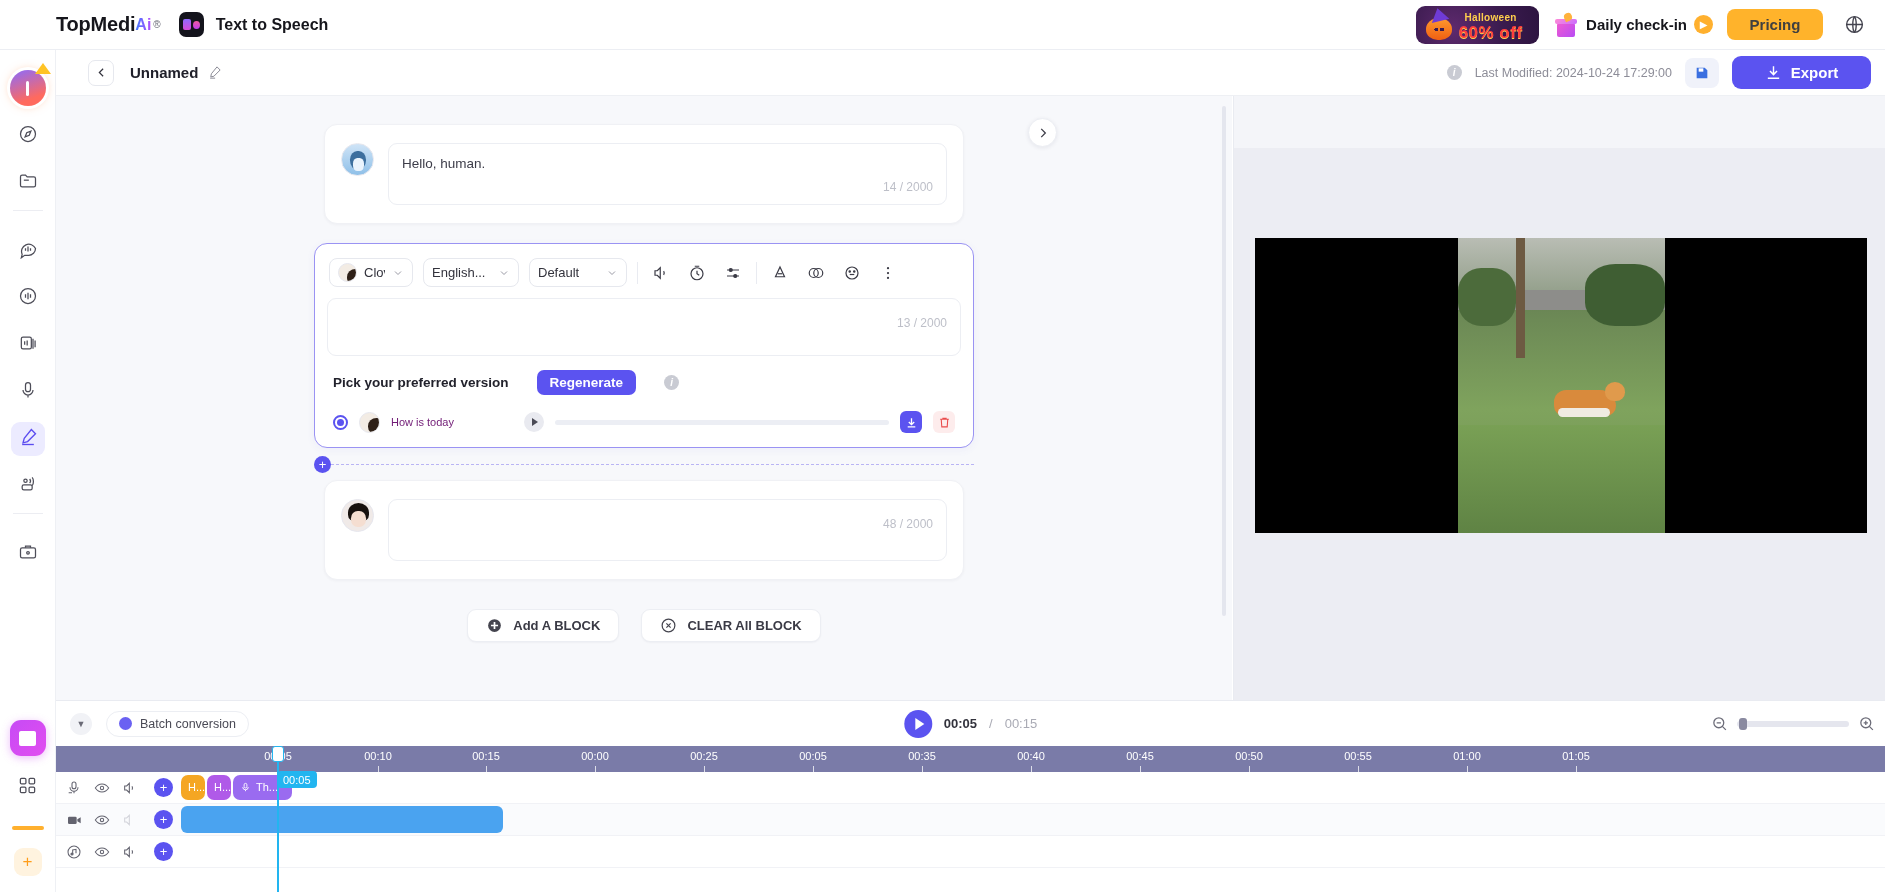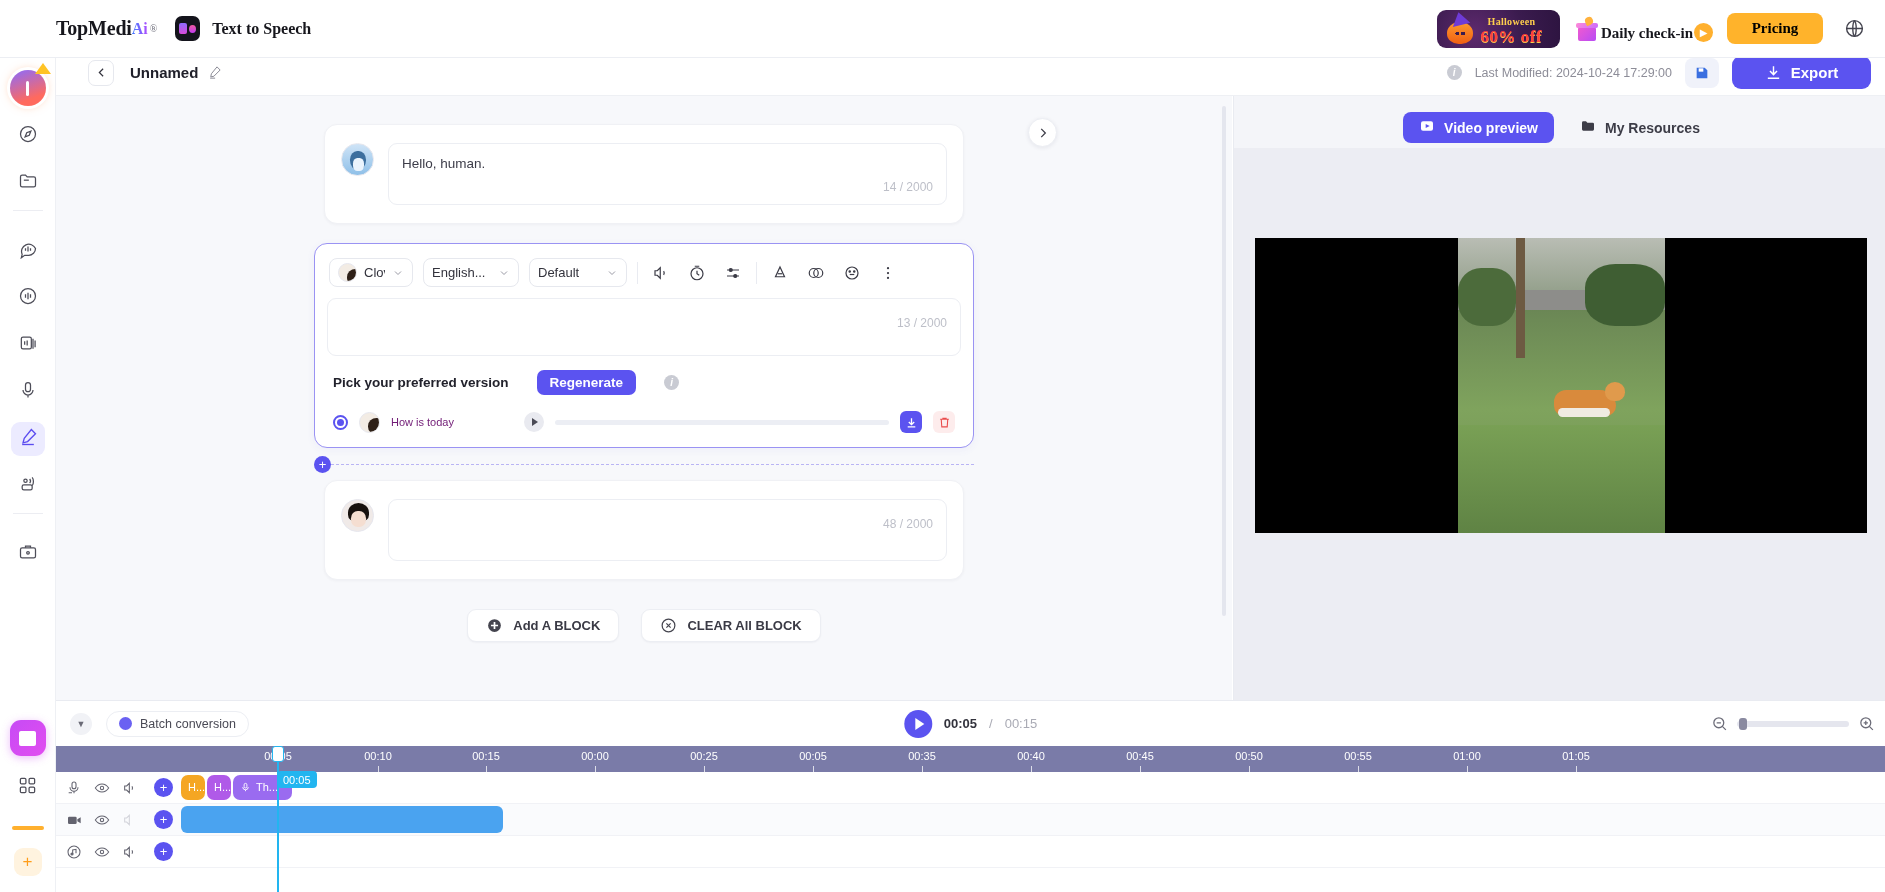--- a/index.html
+++ b/index.html
@@ -7,23 +7,23 @@
     width: 1885px; height: 892px;
     overflow: hidden;
     font-family: "Liberation Sans", sans-serif;
     background: #ffffff;
     color: #2b2b3a;
   }
   .app { position: relative; width: 1885px; height: 892px; }
 
   
   .topbar {
-    position: absolute; left: 0; top: 0; width: 1885px; height: 58px;
+    position: absolute; left: 0; top: 0; width: 1885px; height: 50px;
     background: #ffffff; border-bottom: 1px solid #eceef3;
-    display: flex; align-items: center; z-index: 30; font-family: Liberation Serif, serif;
+    display: flex; align-items: center; z-index: 30;
   }
   .brand { display: flex; align-items: center; margin-left: 56px; }
   .brand-text { font-size: 20px; font-weight: 700; letter-spacing: -.2px; color: #16161c; }
   .brand-ai { color: #7b4dff; background: linear-gradient(90deg,#3d7bff,#b44cff); -webkit-background-clip: text; background-clip: text; color: transparent; font-weight: 700; }
   .brand-reg { font-size: 10px; vertical-align: super; color: #6b6b78; margin-left: 2px; }
   .app-icon {
     width: 25px; height: 25px; border-radius: 7px; margin-left: 18px;
     background: #14141c; position: relative; display: flex; align-items: center; justify-content: center;
   }
   .app-icon .g1 { width: 8px; height: 11px; border-radius: 2px; background: linear-gradient(180deg,#8f6bff,#d84bd8); }
@@ -47,35 +47,35 @@
   }
   .hw-pumpkin:after {
     content:""; position:absolute; left:6px; top:8px; width:14px; height:7px;
     background: radial-gradient(circle at 30% 50%, #3a1b4e 18%, transparent 19%),
                 radial-gradient(circle at 72% 50%, #3a1b4e 18%, transparent 19%);
   }
   .hw-text { position: relative; margin-left: 26px; text-align: center; line-height: 1; }
   .hw-l1 { font-size: 10px; font-weight: 700; color: #ffcf4d; letter-spacing: .3px; }
   .hw-l2 { font-size: 17px; font-weight: 800; color: #ff3d3d; letter-spacing: .5px; text-shadow: 0 1px 0 #ffd34d; }
 
-  .daily { display: flex; align-items: flex-end; gap: 1px; }
+  .daily { display: flex; align-items: center; gap: 7px; }
   .gift-icon { width: 26px; height: 26px; position: relative; }
   .gift-icon .box { position:absolute; left:4px; bottom:1px; width:18px; height:14px; border-radius:2px;
      background: linear-gradient(135deg,#f05ad0,#b84cf5); }
   .gift-icon .lid { position:absolute; left:2px; bottom:14px; width:22px; height:5px; border-radius:2px;
      background: linear-gradient(135deg,#ff8ad6,#c96bff); }
   .gift-icon .bow { position:absolute; left:11px; bottom:17px; width:8px; height:8px; border-radius:50% 50% 50% 0;
      background:#ffb23d; transform: rotate(-25deg); }
   .daily-text { font-size: 15px; font-weight: 700; color: #16161c; }
   .daily-arrow {
     width: 19px; height: 19px; border-radius: 50%; background: #ffb02e;
     display:flex; align-items:center; justify-content:center; color:#fff; font-size: 10px;
   }
   .pricing-btn {
-    width: 96px; height: 31px; border-radius: 8px; background: #ffb32b; color: #000000;
+    width: 96px; height: 31px; border-radius: 8px; background: #ffb32b; color: #404040;
     font-size: 15px; font-weight: 700; display:flex; align-items:center; justify-content:center;
     border: none; cursor: pointer; font-family: inherit;
   }
   .globe-btn {
     width: 34px; height: 34px; border-radius: 8px; display:flex; align-items:center; justify-content:center;
     color: #44444f; cursor: pointer; background: transparent; border: none;
   }
 
   
   .rail {
@@ -733,39 +733,20 @@
                 <path d="M9 9l6 6M15 9l-6 6"></path>
               </svg>
           </span>
           <span>CLEAR All BLOCK</span>
         </button>
       </div>
     </div>
   </div>
 
   <div class="preview">
-    <div class="preview-tabs">
-      <button class="tab active">
-        <span>
-          <svg width="16" height="16" viewBox="0 0 24 24" fill="currentColor">
-              <rect x="3" y="5" width="18" height="14" rx="3"></rect>
-              <path d="M10 9l6 3-6 3z" fill="#5b53f0"></path>
-            </svg>
-        </span>
-        <span>Video preview</span>
-      </button>
-      <button class="tab">
-        <span>
-          <svg width="16" height="16" viewBox="0 0 24 24" fill="currentColor">
-              <path d="M3 7a2 2 0 012-2h4l2 2h8a2 2 0 012 2v8a2 2 0 01-2 2H5a2 2 0 01-2-2z"></path>
-            </svg>
-        </span>
-        <span>My Resources</span>
-      </button>
-    </div>
 
     <div class="stage">
       <div class="video-frame">
         <div class="video-inner">
           <span class="v-sky"></span>
           <span class="v-road"></span>
           <span class="v-bush1"></span>
           <span class="v-bush2"></span>
           <span class="v-tree"></span>
           <span class="v-grass-b"></span>

